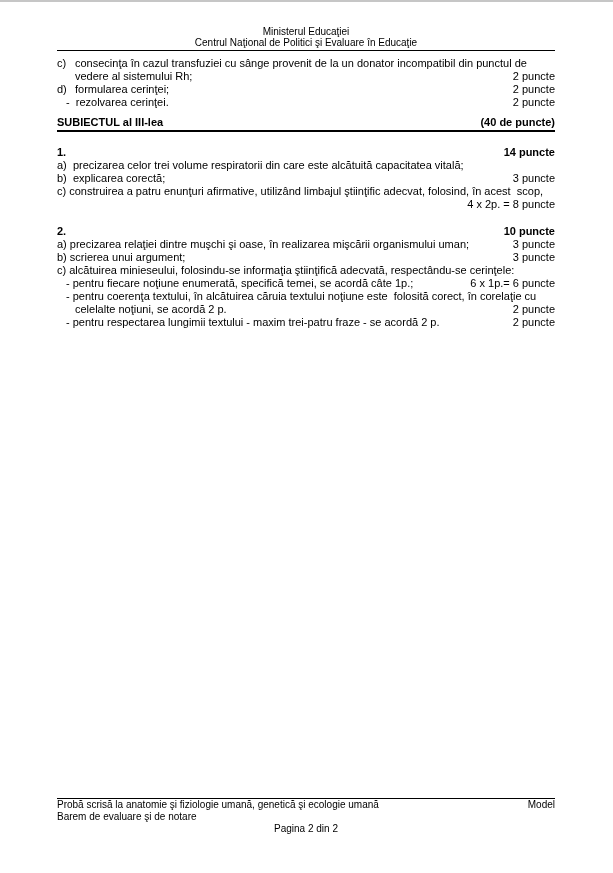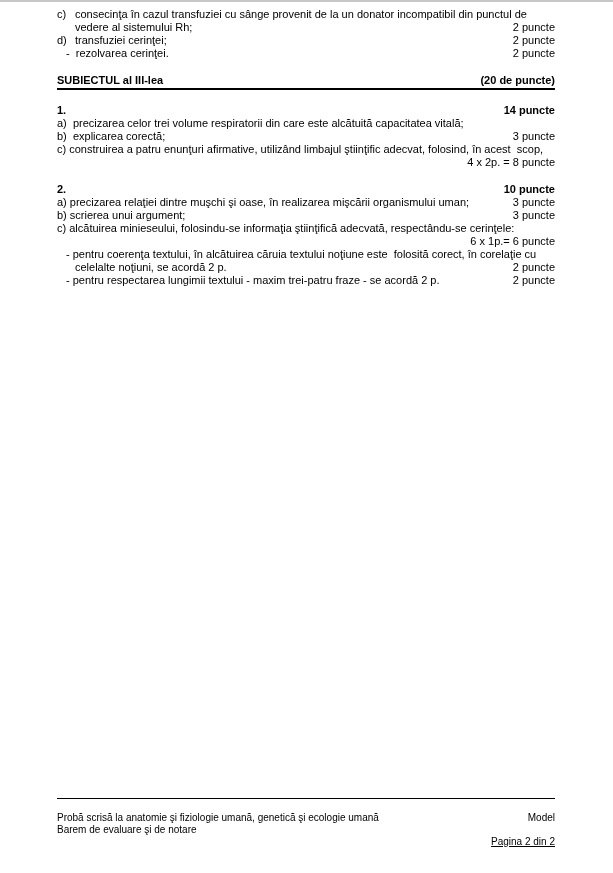--- a/index.html
+++ b/index.html
@@ -28,69 +28,73 @@
   .row{display:flex;white-space:pre;}
   .row .txt{white-space:pre;}
   .row .right{margin-left:auto;white-space:pre;text-align:right;}
   .lbl{display:inline-block;width:18px;flex:0 0 18px;}
   .ind{padding-left:18px;}
   .dash{padding-left:9px;}
   .bold{font-weight:bold;}
   .heading{
     display:flex;
     font-weight:bold;
-    margin-top:14px;
+    margin-top:7px;
     border-bottom:2px solid #000;
     padding-bottom:1px;
     white-space:pre;
   }
   .heading .right{margin-left:auto;}
   .gap14{margin-top:14px;}
   .footer{
     position:absolute;
     left:57px;right:58px;top:798px;
     border-top:1.5px solid #000;
     font-size:10px;
     line-height:12px;
-    padding-top:13px;
+    padding-top:0;
   }
   .footer .frow{display:flex;white-space:pre;}
   .footer .frow .right{margin-left:auto;}
-  .footer .center{text-align:right;text-decoration:underline;}
+  .footer .center{text-align:center;}
 </style>
 </head>
 <body>
 
 <div class="page">
   <div class="topbar"></div>
 
+  <div class="doc-header">
+    <div>Ministerul Educaţiei</div>
+    <div>Centrul Naţional de Politici şi Evaluare în Educaţie</div>
+  </div>
 
   <div class="body">
 
     <div class="row">
       <span class="lbl">c)</span>
       <span class="txt">consecinţa în cazul transfuziei cu sânge provenit de la un donator incompatibil din punctul de</span>
     </div>
     <div class="row ind">
       <span class="txt">vedere al sistemului Rh;</span>
       <span class="right">2 puncte</span>
     </div>
     <div class="row">
       <span class="lbl">d)</span>
-      <span class="txt">transfuziei cerinţei;</span>
+      <span class="txt">formularea cerinţei;</span>
       <span class="right">2 puncte</span>
     </div>
     <div class="row dash">
       <span class="txt">-  rezolvarea cerinţei.</span>
       <span class="right">2 puncte</span>
     </div>
 
     <div class="heading">
       <span>SUBIECTUL al III-lea</span>
-      <span class="right">(20 de puncte)</span>
+      <span class="right">(40 de puncte)</span>
     </div>
 
     <div class="row bold gap14">
       <span>1.</span>
       <span class="right">14 puncte</span>
     </div>
     <div class="row">
       <span class="txt">a)  precizarea celor trei volume respiratorii din care este alcătuită capacitatea vitală;</span>
     </div>
     <div class="row">
@@ -113,20 +117,21 @@
       <span class="right">3 puncte</span>
     </div>
     <div class="row">
       <span class="txt">b) scrierea unui argument;</span>
       <span class="right">3 puncte</span>
     </div>
     <div class="row">
       <span class="txt">c) alcătuirea minieseului, folosindu-se informaţia ştiinţifică adecvată, respectându-se cerinţele:</span>
     </div>
     <div class="row dash">
+      <span class="txt">- pentru fiecare noţiune enumerată, specifică temei, se acordă câte 1p.;</span>
       <span class="right">6 x 1p.= 6 puncte</span>
     </div>
     <div class="row dash">
       <span class="txt">- pentru coerenţa textului, în alcătuirea căruia textului noţiune este  folosită corect, în corelaţie cu</span>
     </div>
     <div class="row ind">
       <span class="txt">celelalte noţiuni, se acordă 2 p.</span>
       <span class="right">2 puncte</span>
     </div>
     <div class="row dash">

